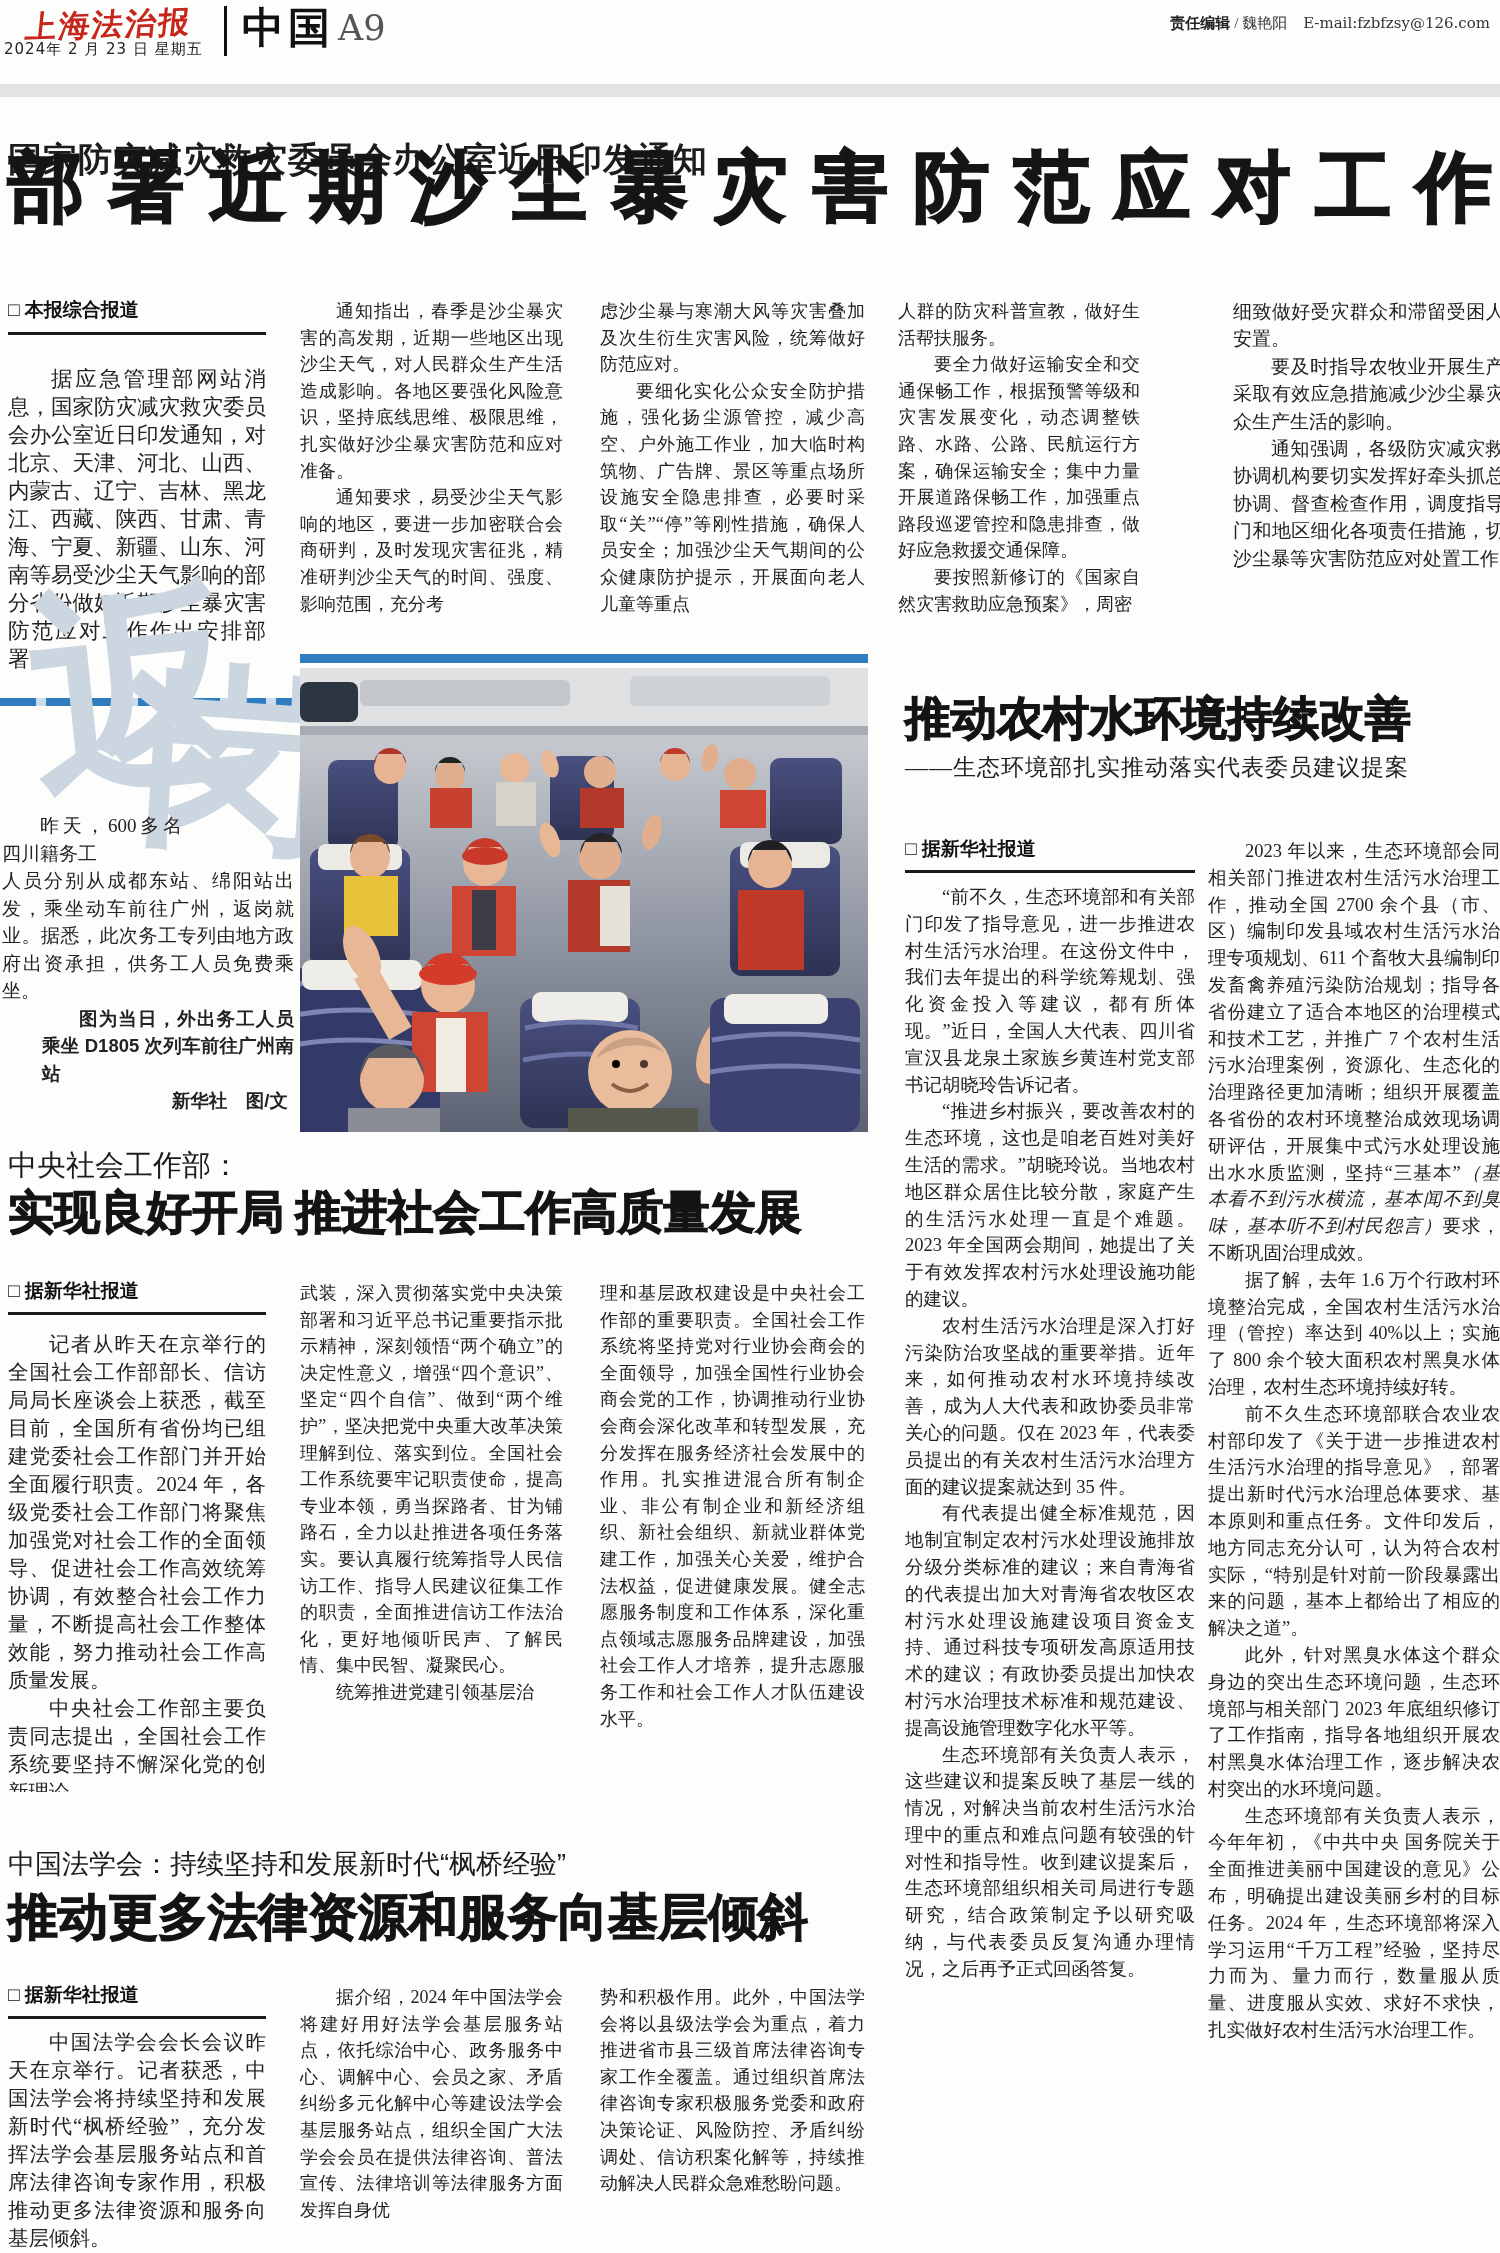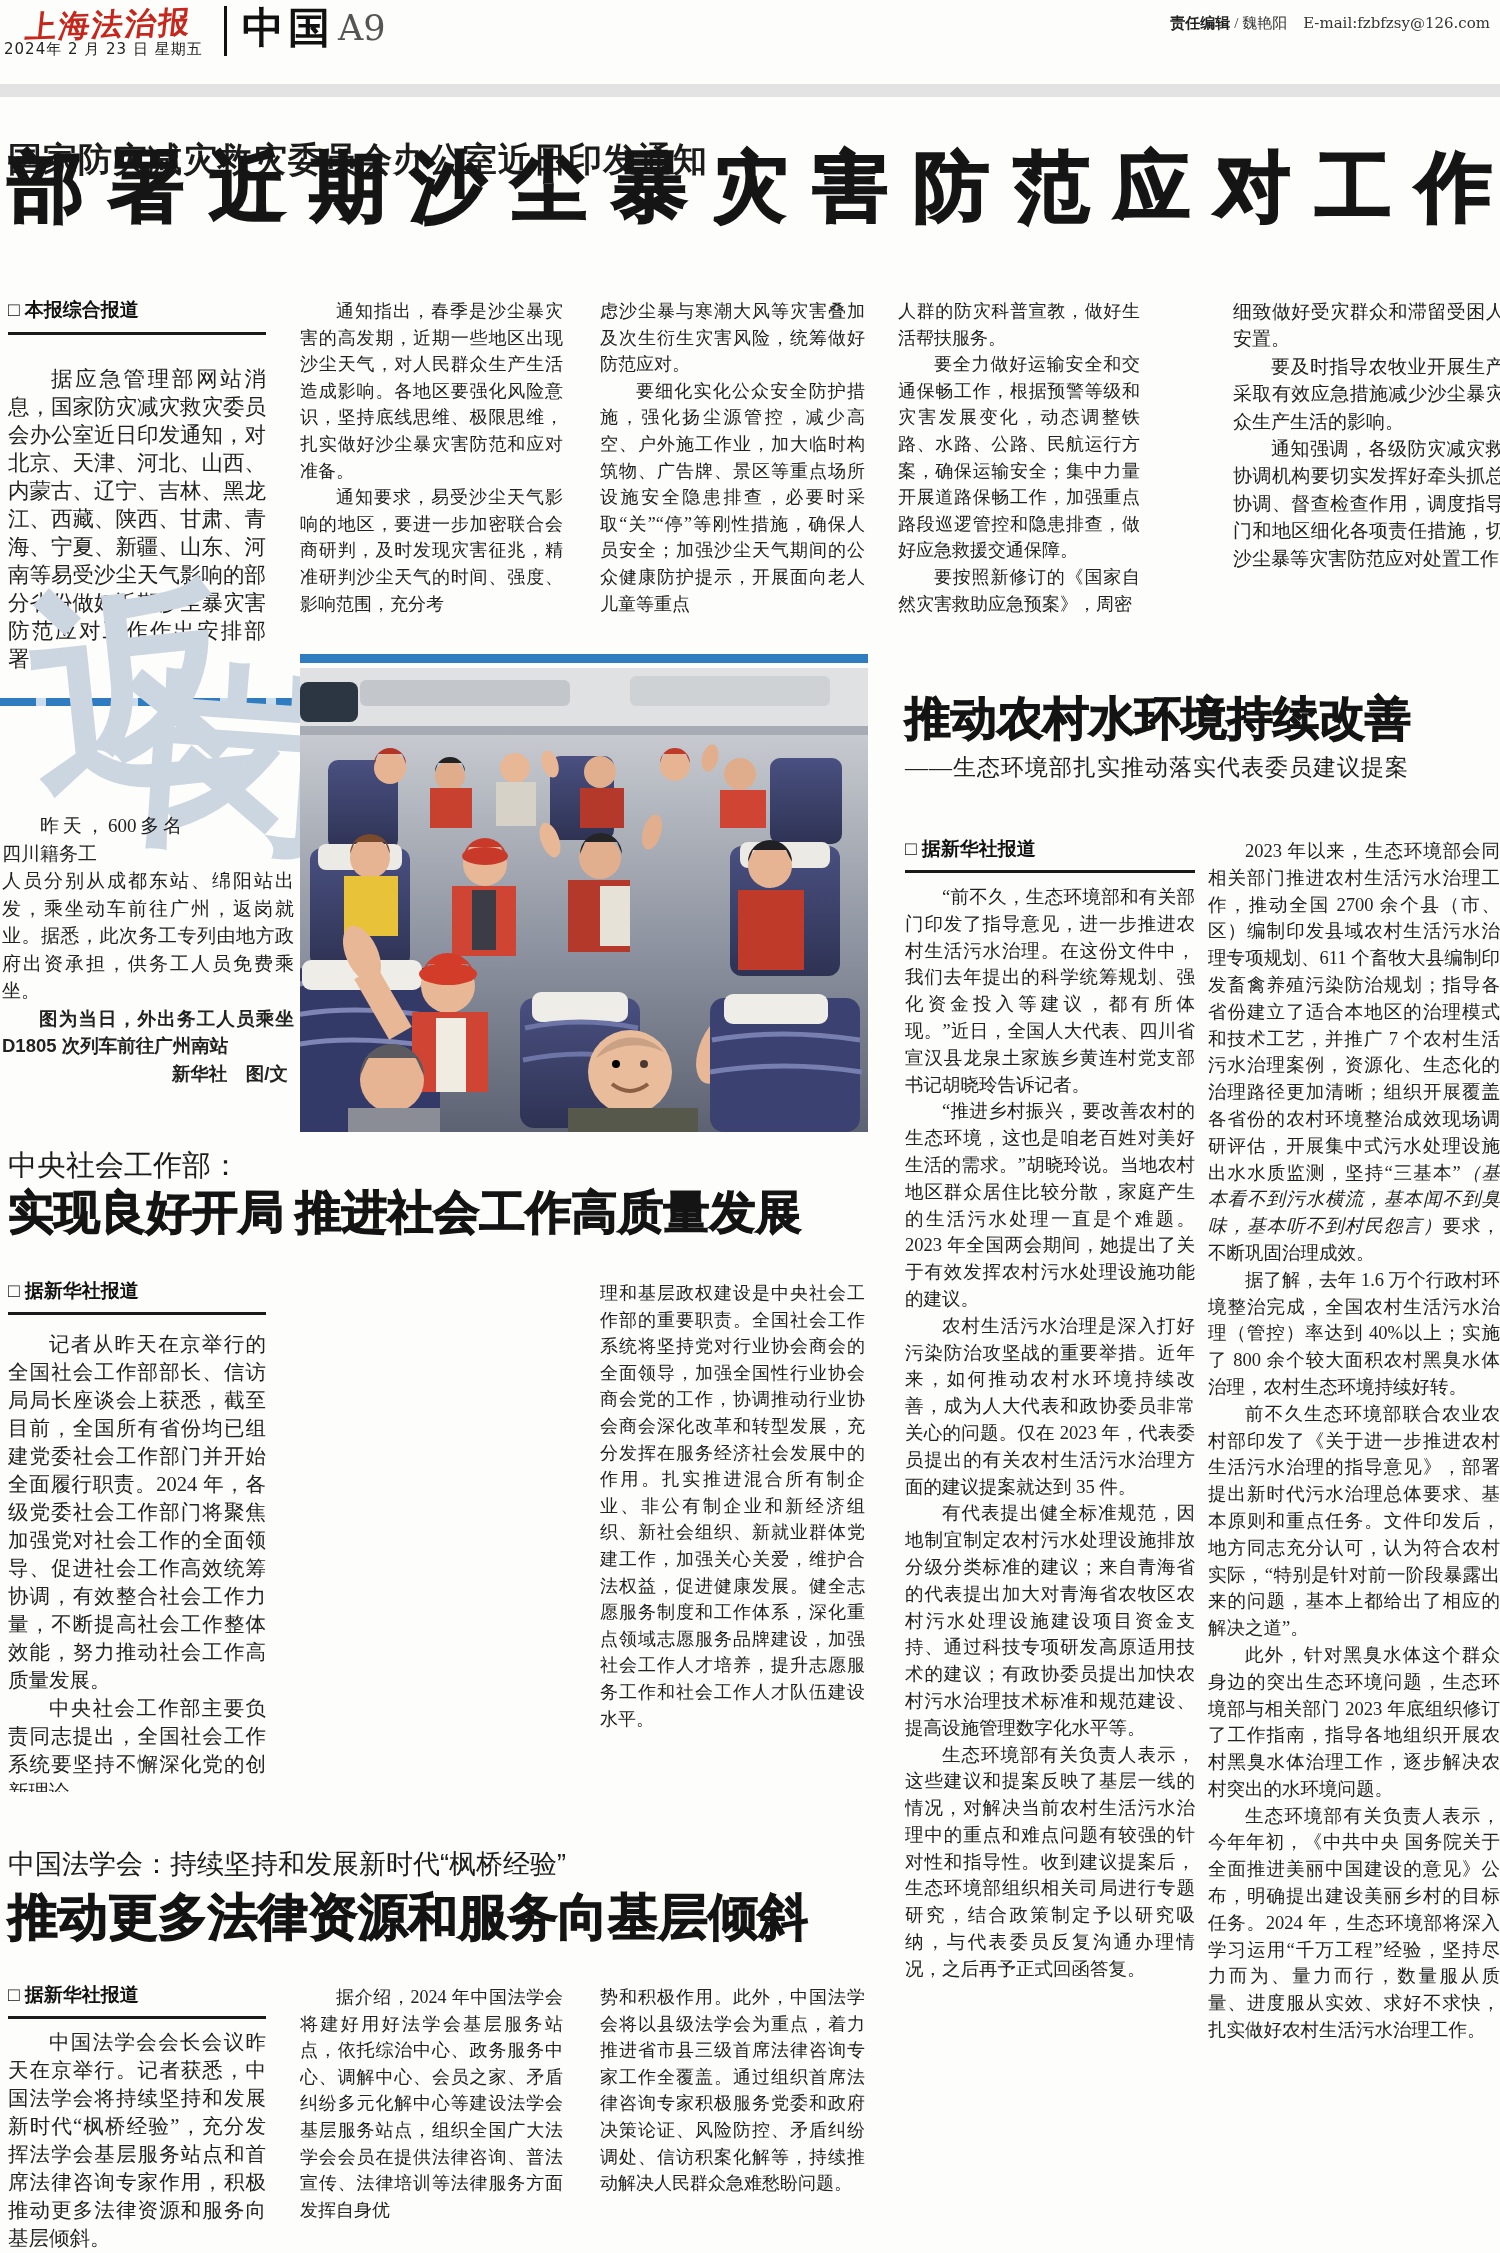--- a/index.html
+++ b/index.html
@@ -45,21 +45,21 @@
   .photo-bar{width:568px;height:9px;background:#2f7cc0;}
   .photo-img{margin-top:5px;width:568px;height:464px;display:block;}
   .calli{color:#ccd6e0;font-family:"DejaVu Serif",serif;font-weight:700;z-index:1;line-height:1;}
   .c1{left:30px;top:580px;font-size:218px;transform:rotate(-6deg);}
   .c2{left:140px;top:660px;font-size:196px;transform:rotate(4deg);}
   .bluedash{left:0;top:698px;width:298px;height:8px;z-index:0;
     background:repeating-linear-gradient(90deg,#2f7cc0 0 36px,rgba(47,124,192,.25) 36px 46px);}
   .caption{left:2px;top:812px;width:292px;z-index:4;font-size:19px;line-height:27.5px;}
   .caption .short{width:180px;text-align:justify;text-indent:2em;}
   .caption .rest{text-align:justify;}
-  .caption .note{font-weight:700;text-indent:2em;text-align:justify;font-family:"Liberation Sans",sans-serif;font-size:18.5px;}
+  .caption .note{font-weight:700;text-indent:2em;text-align:justify;font-family:"Liberation Sans",sans-serif;font-size:18.5px;margin-left:40px;}
   .caption .credit{font-weight:700;text-align:right;font-family:"Liberation Sans",sans-serif;font-size:18.5px;padding-right:6px;}
 </style>
 </head>
 <body>
 
 <div class="page">
 
   <div class="abs logo">上海法治报</div>
   <div class="abs date">2024年 2 月 23 日  星期五</div>
   <div class="abs vbar"></div>
@@ -233,20 +233,24 @@
   <div class="abs kicker-s" style="left:8px;top:1146px;font-size:29px;">中央社会工作部：</div>
   <div class="abs h-title" style="left:8px;top:1182px;font-size:46px;width:860px;">实现良好开局  推进社会工作高质量发展</div>
   <div class="abs" style="left:8px;top:1278px;width:258px;">
     <div class="byline">□  据新华社报道</div>
     <div class="rule"></div>
   </div>
   <div class="abs col body20" style="left:8px;top:1330px;width:258px;height:462px;overflow:hidden;">
     <p class="ind">记者从昨天在京举行的全国社会工作部部长、信访局局长座谈会上获悉，截至目前，全国所有省份均已组建党委社会工作部门并开始全面履行职责。2024 年，各级党委社会工作部门将聚焦加强党对社会工作的全面领导、促进社会工作高效统筹协调，有效整合社会工作力量，不断提高社会工作整体效能，努力推动社会工作高质量发展。</p>
     <p class="ind">中央社会工作部主要负责同志提出，全国社会工作系统要坚持不懈深化党的创新理论</p>
   </div>
+  <div class="abs col body18" style="left:300px;top:1280px;width:263px;height:512px;overflow:hidden;">
+    <p>武装，深入贯彻落实党中央决策部署和习近平总书记重要指示批示精神，深刻领悟“两个确立”的决定性意义，增强“四个意识”、坚定“四个自信”、做到“两个维护”，坚决把党中央重大改革决策理解到位、落实到位。全国社会工作系统要牢记职责使命，提高专业本领，勇当探路者、甘为铺路石，全力以赴推进各项任务落实。要认真履行统筹指导人民信访工作、指导人民建议征集工作的职责，全面推进信访工作法治化，更好地倾听民声、了解民情、集中民智、凝聚民心。</p>
+    <p class="ind">统筹推进党建引领基层治</p>
+  </div>
   <div class="abs col body18" style="left:600px;top:1280px;width:265px;height:512px;overflow:hidden;">
     <p>理和基层政权建设是中央社会工作部的重要职责。全国社会工作系统将坚持党对行业协会商会的全面领导，加强全国性行业协会商会党的工作，协调推动行业协会商会深化改革和转型发展，充分发挥在服务经济社会发展中的作用。扎实推进混合所有制企业、非公有制企业和新经济组织、新社会组织、新就业群体党建工作，加强关心关爱，维护合法权益，促进健康发展。健全志愿服务制度和工作体系，深化重点领域志愿服务品牌建设，加强社会工作人才培养，提升志愿服务工作和社会工作人才队伍建设水平。</p>
   </div>
 
   <div class="abs kicker-s" style="left:8px;top:1846px;font-size:27px;">中国法学会：持续坚持和发展新时代“枫桥经验”</div>
   <div class="abs h-title" style="left:8px;top:1884px;font-size:50px;width:810px;">推动更多法律资源和服务向基层倾斜</div>
   <div class="abs" style="left:8px;top:1982px;width:258px;">
     <div class="byline">□  据新华社报道</div>
     <div class="rule"></div>
   </div>

